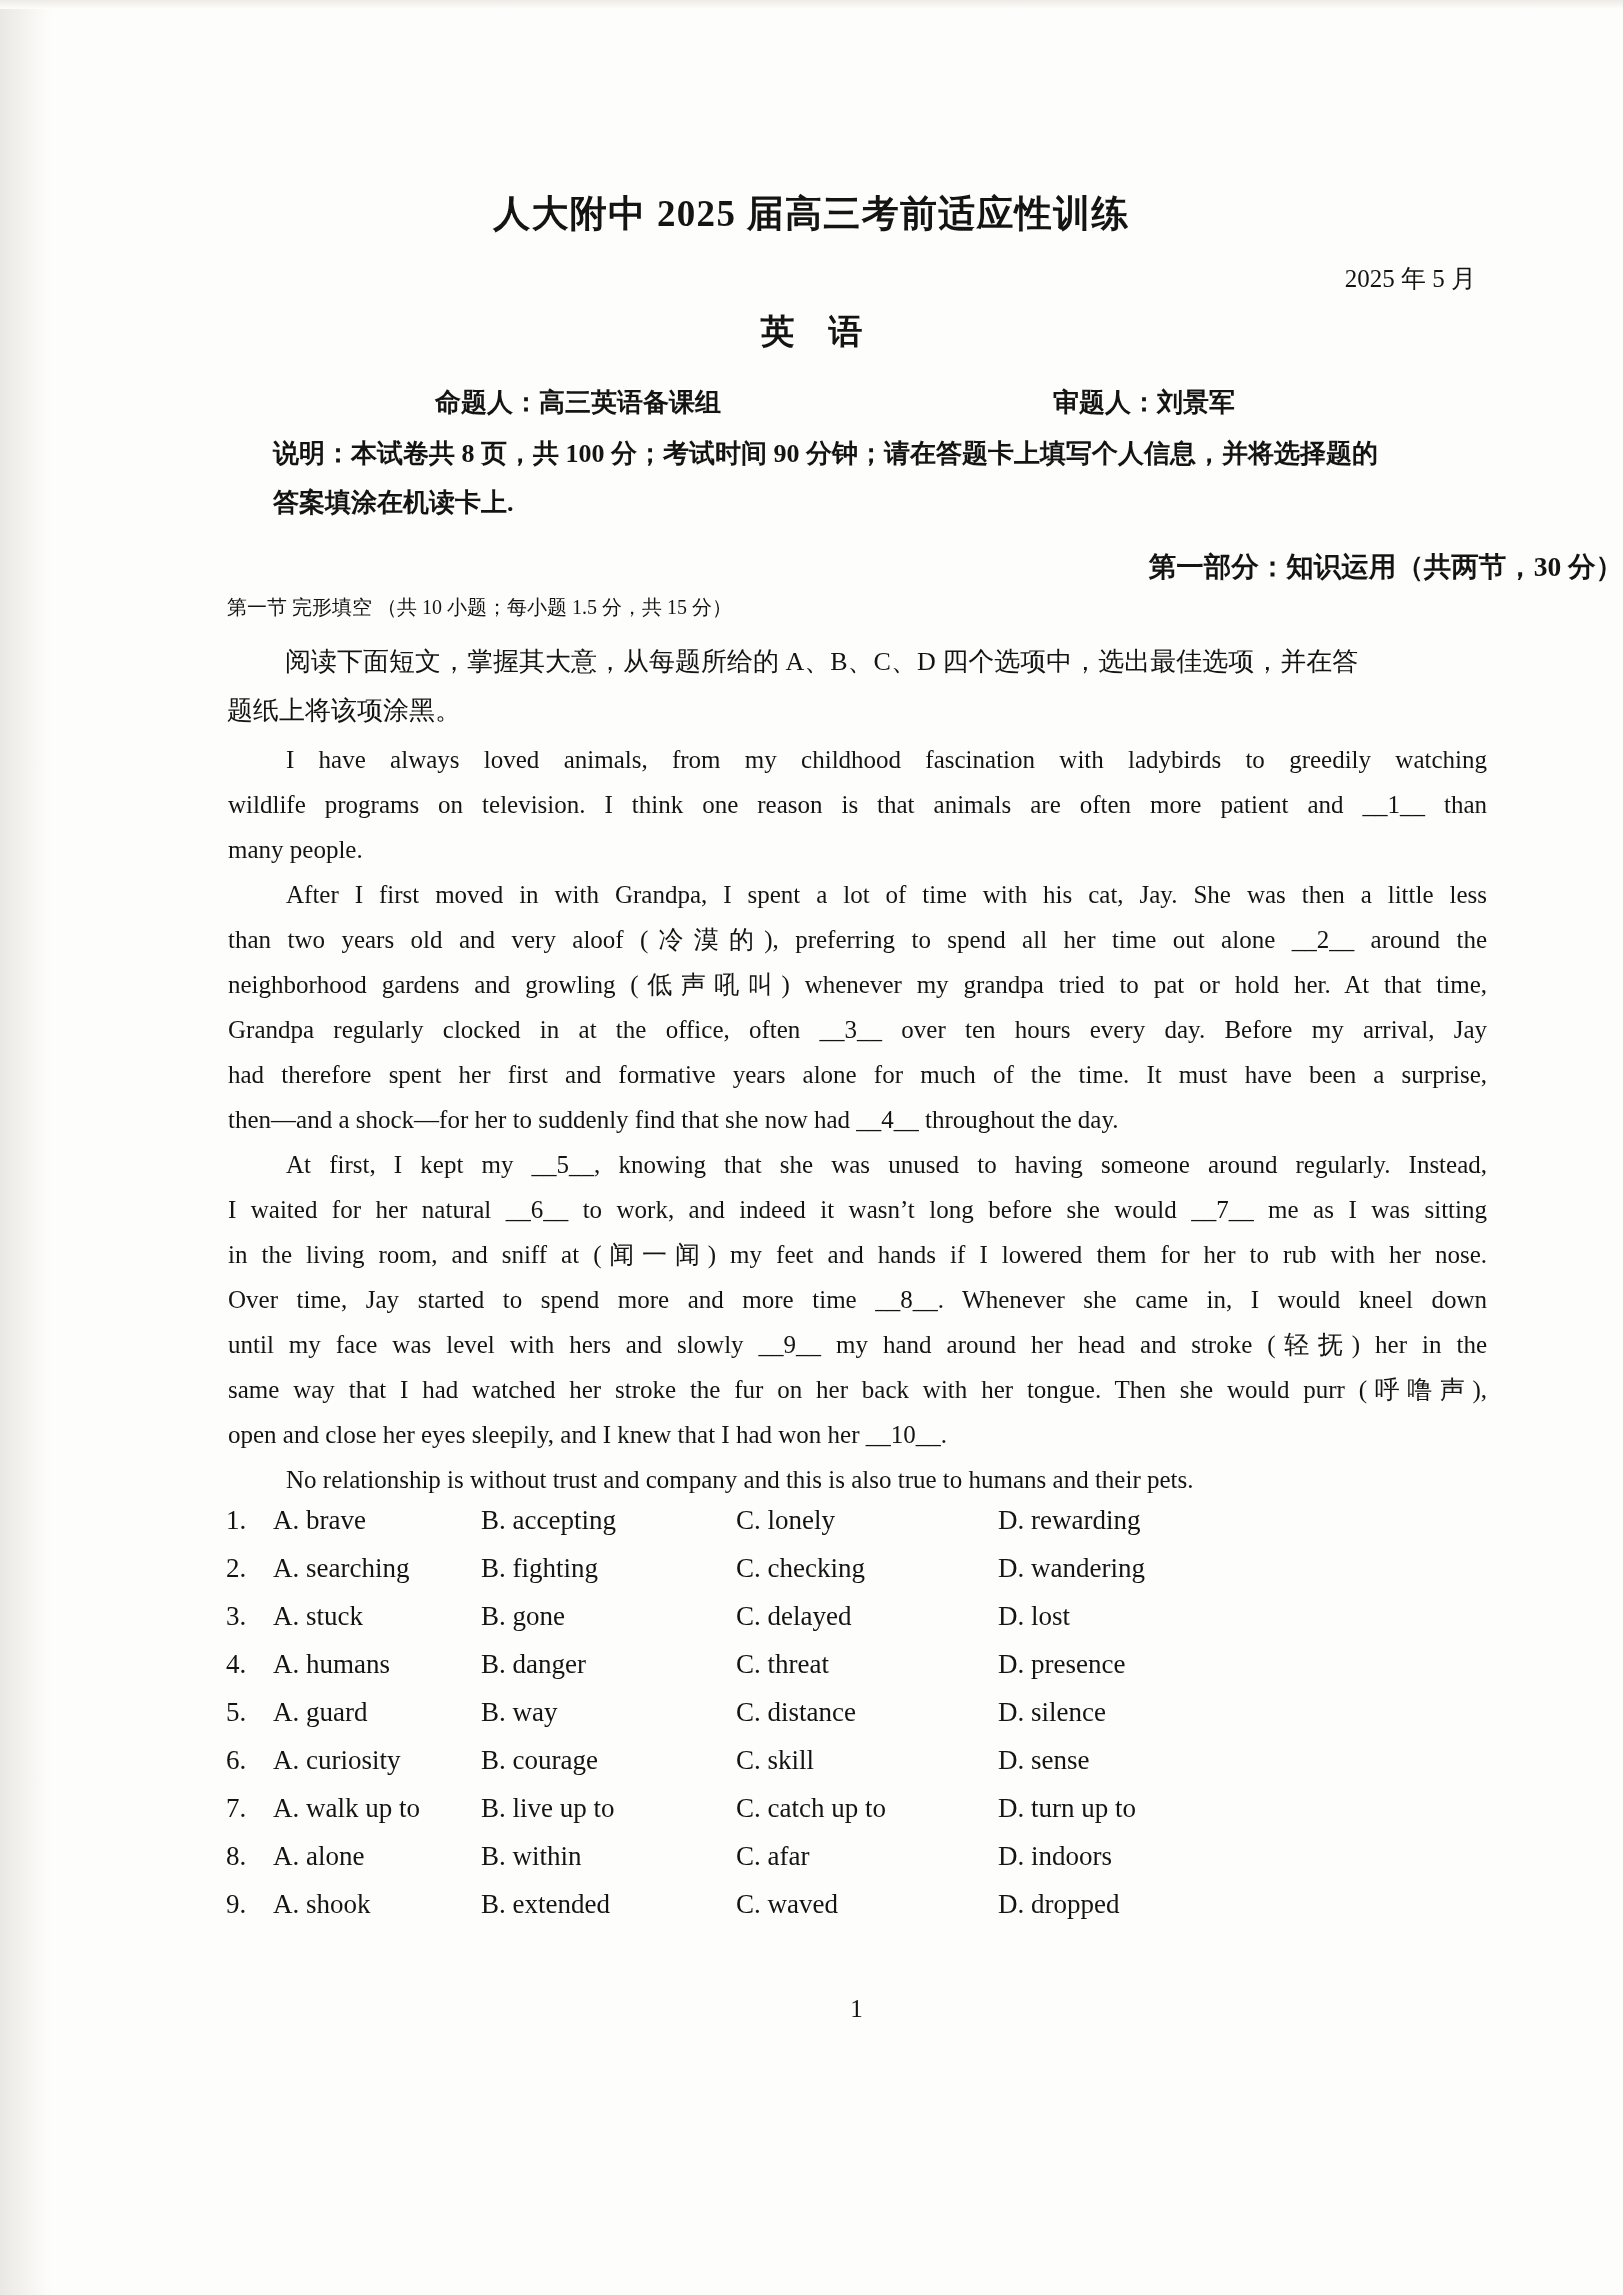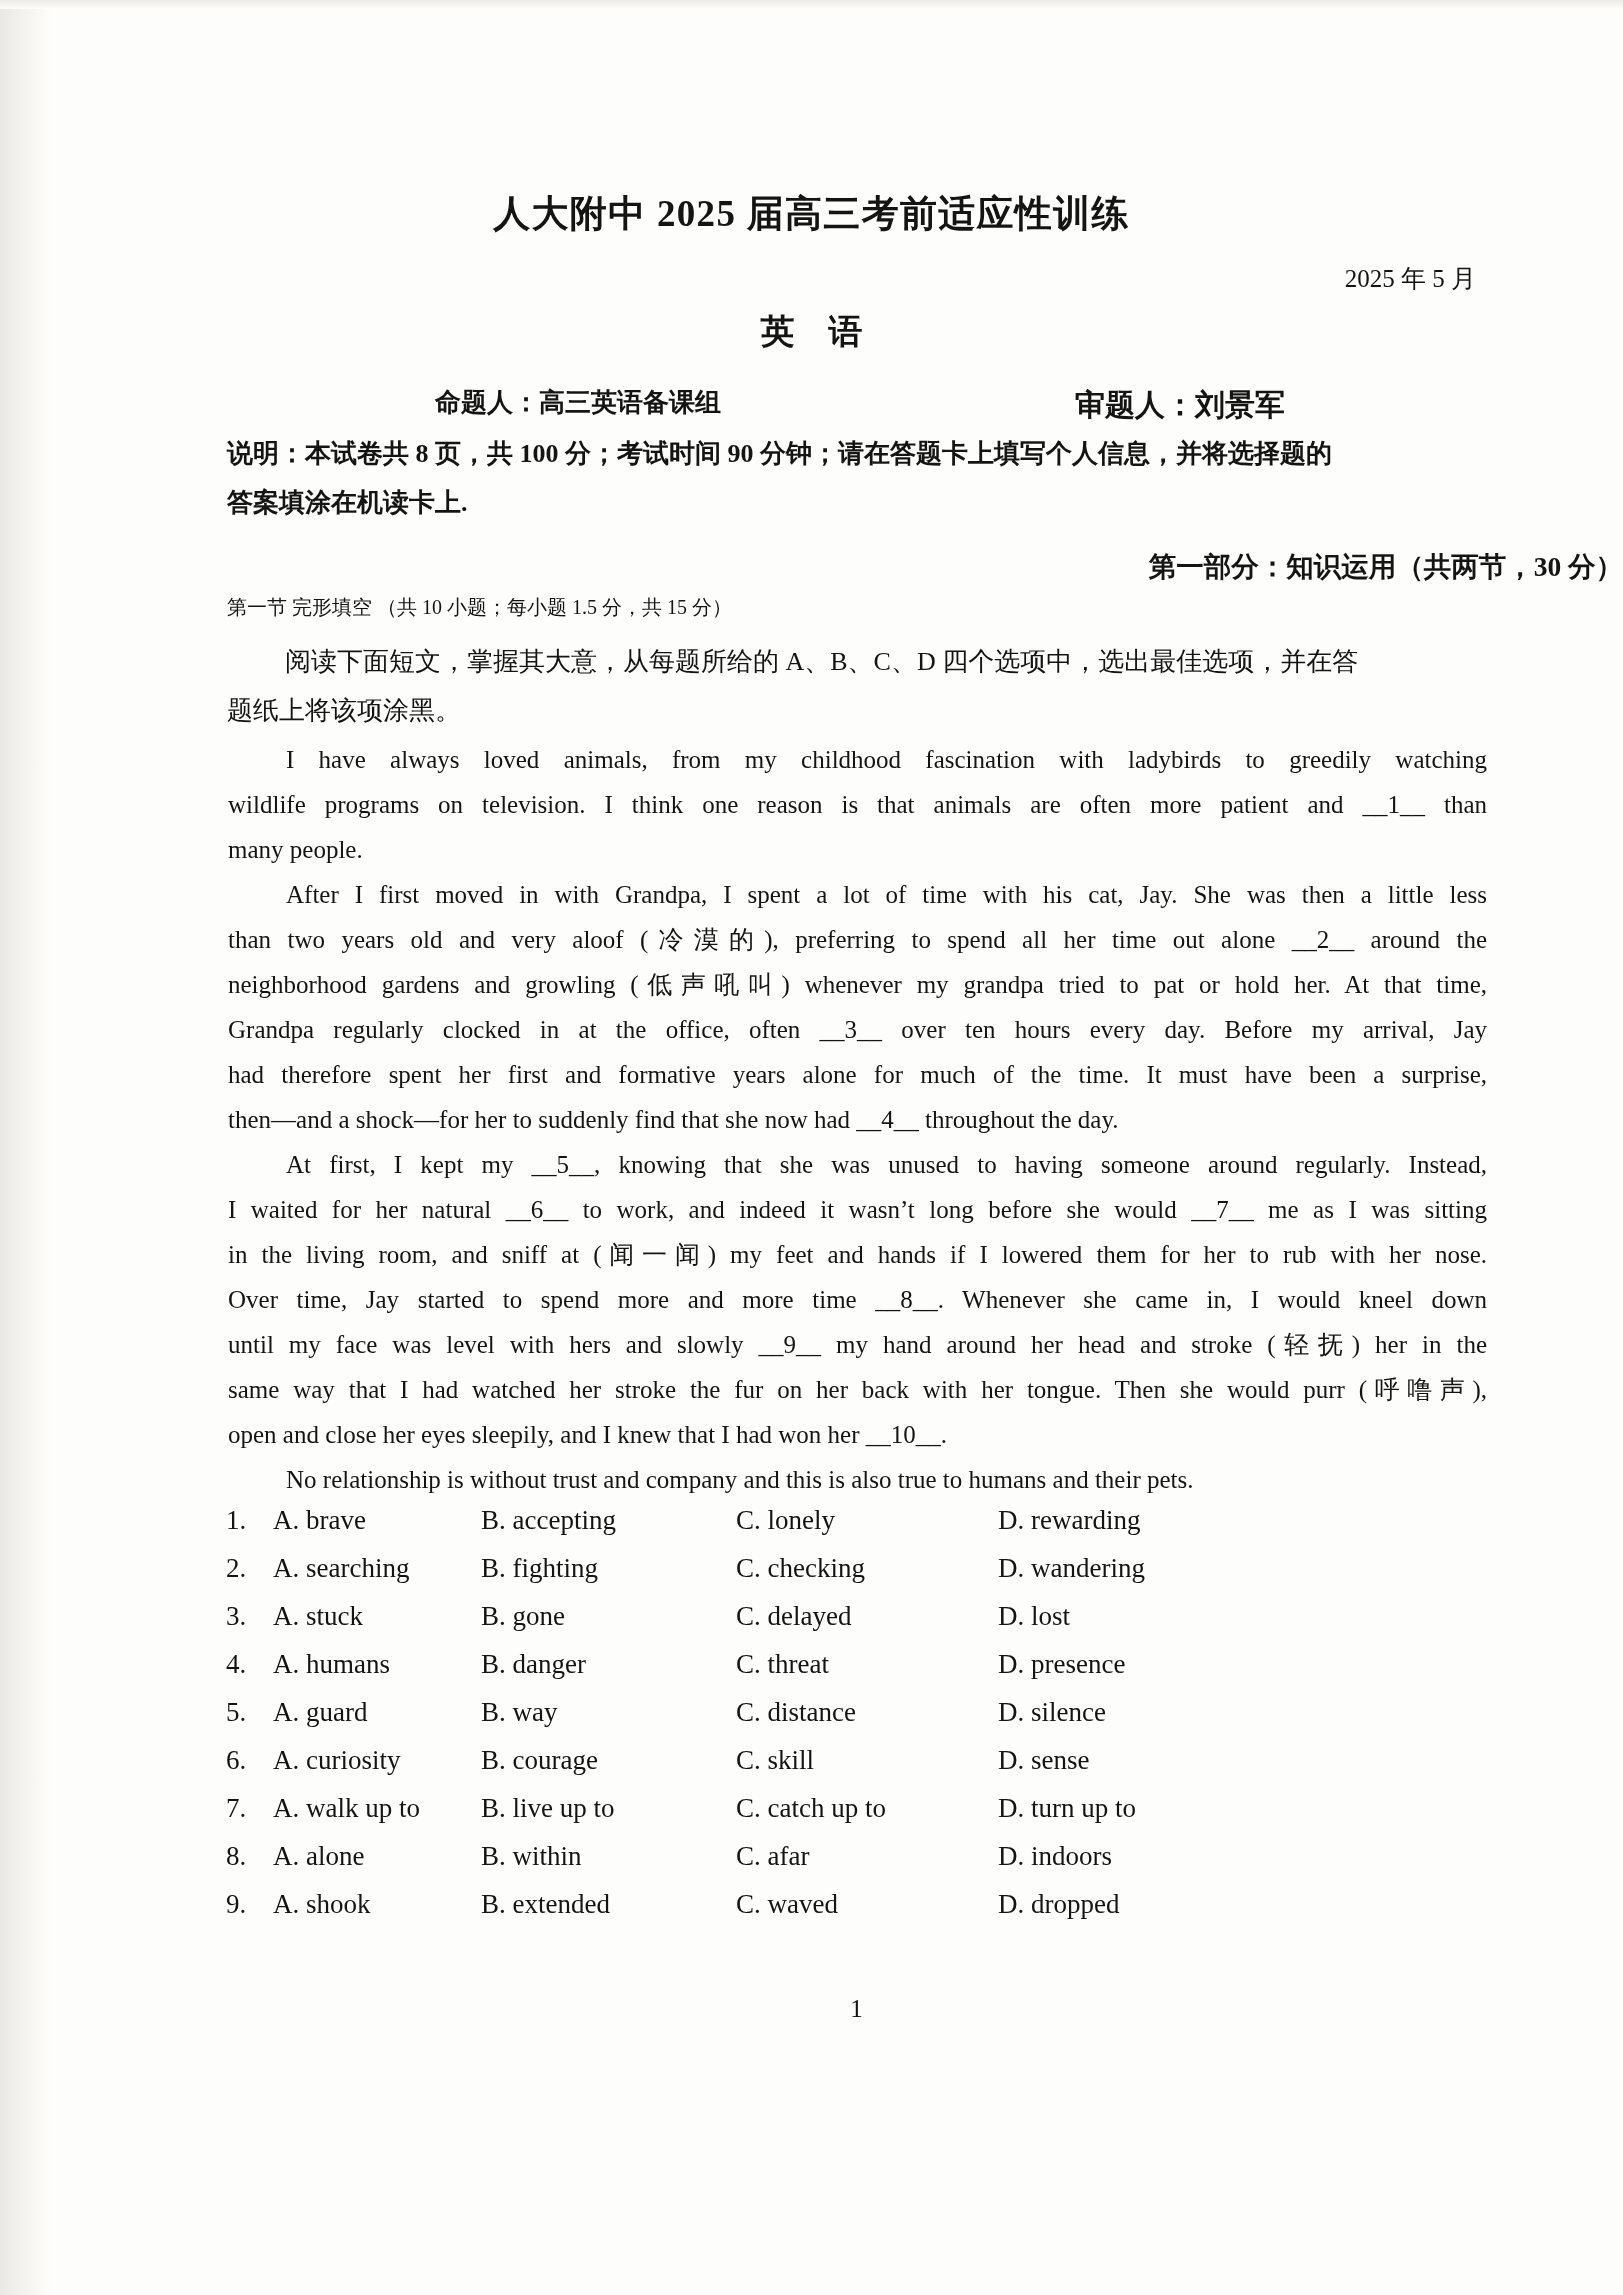--- a/index.html
+++ b/index.html
@@ -17,24 +17,24 @@
     background:linear-gradient(180deg,#edebe7,#fdfdfb);}
 
   .abs{position:absolute;}
 
   .title{left:0;top:189px;width:1623px;text-align:center;
     font-size:37px;font-weight:700;letter-spacing:1.3px;}
   .date{left:227px;top:262px;width:1249px;text-align:right;font-size:25px;}
   .subject{left:0;top:309px;width:1623px;text-align:center;
     font-size:34px;font-weight:700;}
   .setter{left:435px;top:385px;font-size:26px;font-weight:700;white-space:nowrap;}
-  .reviewer{left:1075px;top:385px;font-size:30px;font-weight:700;white-space:nowrap;}
+  .reviewer{left:1053px;top:385px;font-size:26px;font-weight:700;white-space:nowrap;}
 
   .notice{left:227px;top:429px;width:1259px;font-size:26px;font-weight:700;}
-  .notice .ln{line-height:49px;white-space:nowrap;}
+  .notice .ln{line-height:49px;white-space:nowrap;margin-left:46px;}
 
   .part-heading{left:0;top:549px;width:1623px;text-align:right;
     font-size:27.5px;font-weight:700;}
   .section-heading{left:227px;top:594px;font-size:20px;white-space:nowrap;}
 
   .instruction{left:227px;top:637px;width:1259px;font-size:26px;}
   .instruction .ln{line-height:49px;white-space:nowrap;}
   .instruction .ln.indent{padding-left:58px;}
 
   .passage{left:228px;top:737px;width:1259px;font-size:25px;}

